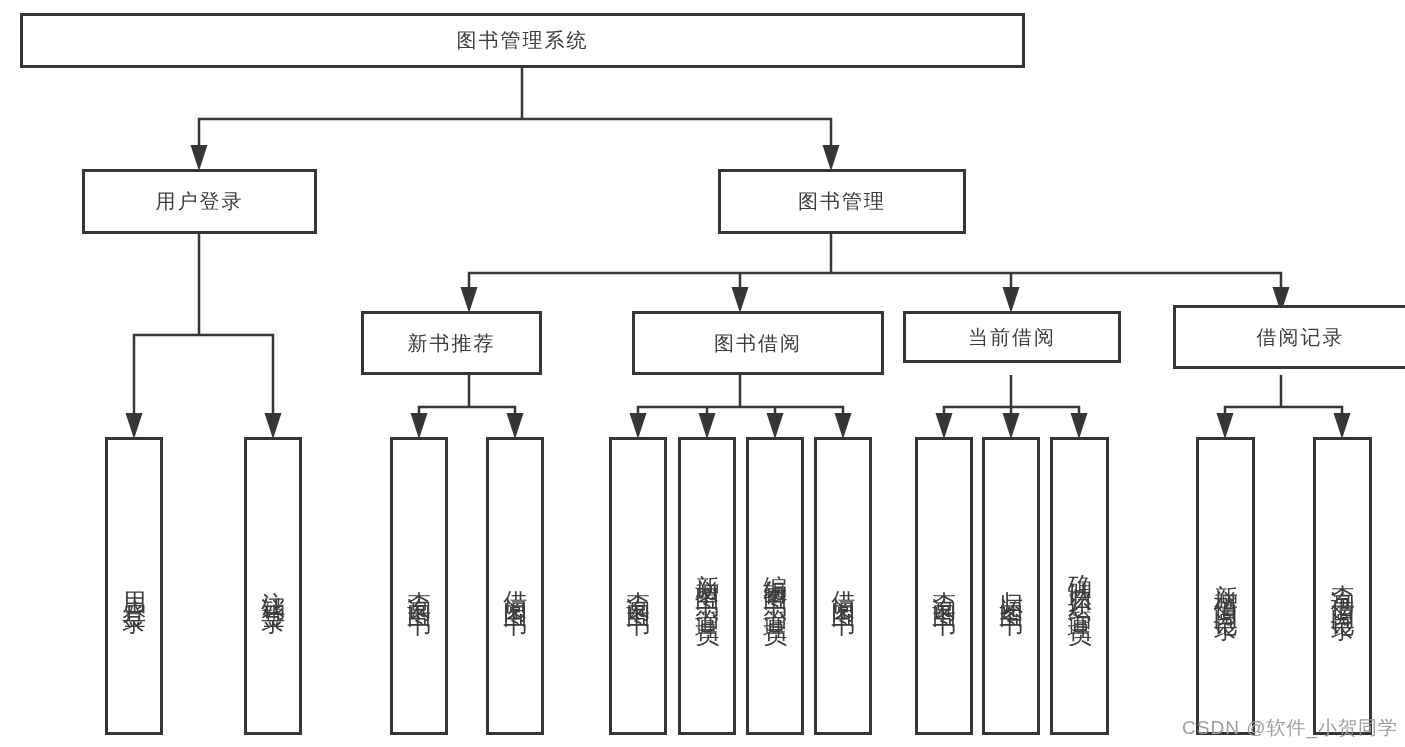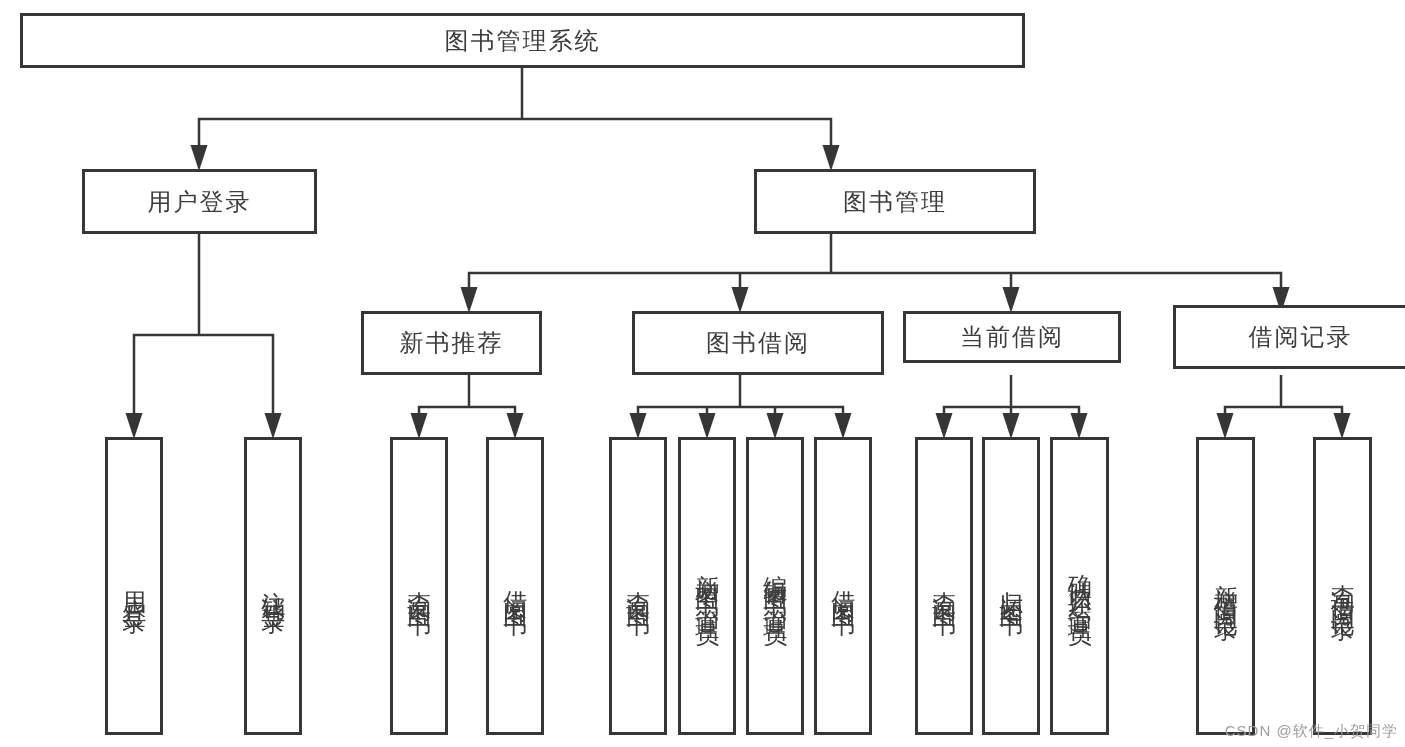--- a/index.html
+++ b/index.html
@@ -14,30 +14,30 @@
   .wires path{stroke:currentColor;stroke-width:2.5;fill:none;}
   .wires polygon{fill:currentColor;stroke:none;}
   .box{
     position:absolute;box-sizing:border-box;
     border:3px solid var(--line,#363636);
     background:#fff;
     display:flex;align-items:center;justify-content:center;
     color:var(--text,#3c3c3c);
     z-index:2;
   }
-  .hbox span{font-size:24px;letter-spacing:2px;white-space:nowrap;}
+  .hbox span{font-size:20px;letter-spacing:2px;white-space:nowrap;}
   .vbox span{
     writing-mode:vertical-rl;
     text-orientation:mixed;
     font-size:24px;letter-spacing:7px;line-height:1.1;
     white-space:nowrap;
   }
   .watermark{
     position:absolute;right:7px;bottom:6px;
-    font-size:15px;letter-spacing:1px;
+    font-size:19px;letter-spacing:1px;
     color:var(--wm,#9d9d9d);
     z-index:3;white-space:nowrap;
   }
 </style>
 </head>
 <body>
 
 <div class="stage">
 
   <svg class="wires" viewBox="0 0 1405 747" aria-hidden="true">
@@ -80,21 +80,21 @@
     </g>
   </svg>
 
   <div class="box hbox" style="left:20px;top:13px;width:1005px;height:55px">
     <span>图书管理系统</span>
   </div>
 
   <div class="box hbox" style="left:82px;top:169px;width:235px;height:65px">
     <span>用户登录</span>
   </div>
-  <div class="box hbox" style="left:754px;top:169px;width:282px;height:65px">
+  <div class="box hbox" style="left:718px;top:169px;width:248px;height:65px">
     <span>图书管理</span>
   </div>
 
   <div class="box hbox" style="left:361px;top:311px;width:181px;height:64px">
     <span>新书推荐</span>
   </div>
   <div class="box hbox" style="left:632px;top:311px;width:252px;height:64px">
     <span>图书借阅</span>
   </div>
   <div class="box hbox" style="left:903px;top:311px;width:218px;height:52px">

